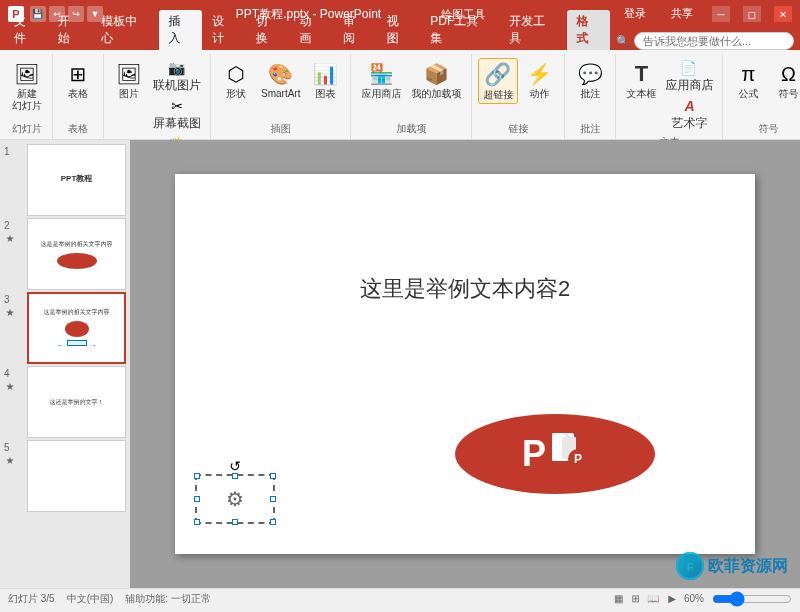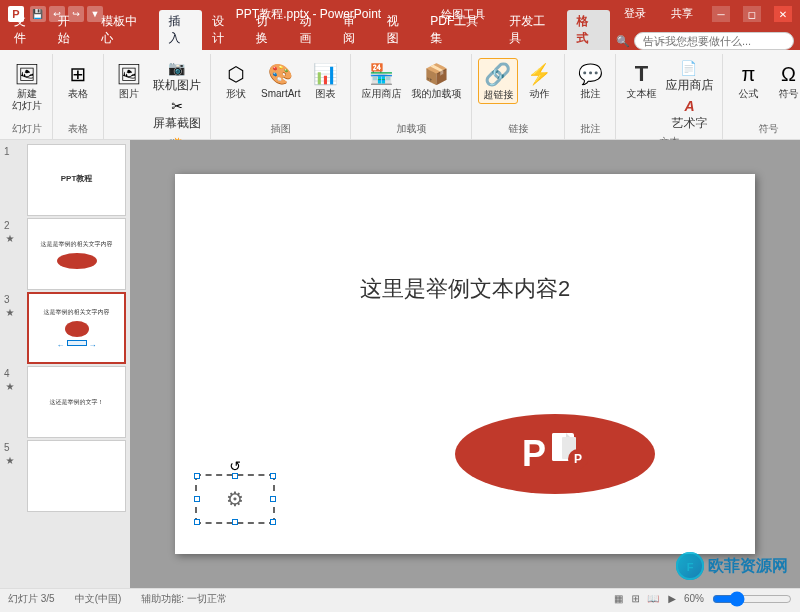--- a/index.html
+++ b/index.html
@@ -586,21 +586,21 @@
           <text x="14" y="19" text-anchor="middle" font-size="11" font-weight="bold" fill="#00b4d8" font-family="Arial">F</text>
         </svg>
       </div>
       <div class="watermark-text">欧菲资源网</div>
     </div>
 
   </div>
 </div>
 
 <div class="status-bar">
-  <div style="display:flex;gap:20px;">
+  <div style="display:flex;gap:12px;">
     <span>幻灯片 3/5</span>
     <span>中文(中国)</span>
     <span>辅助功能: 一切正常</span>
   </div>
   <div style="display:flex;gap:8px;align-items:center;">
     <span style="cursor:pointer;">▦</span>
     <span style="cursor:pointer;">⊞</span>
     <span style="cursor:pointer;">📖</span>
     <span style="cursor:pointer;">▶</span>
     <span>60%</span>

